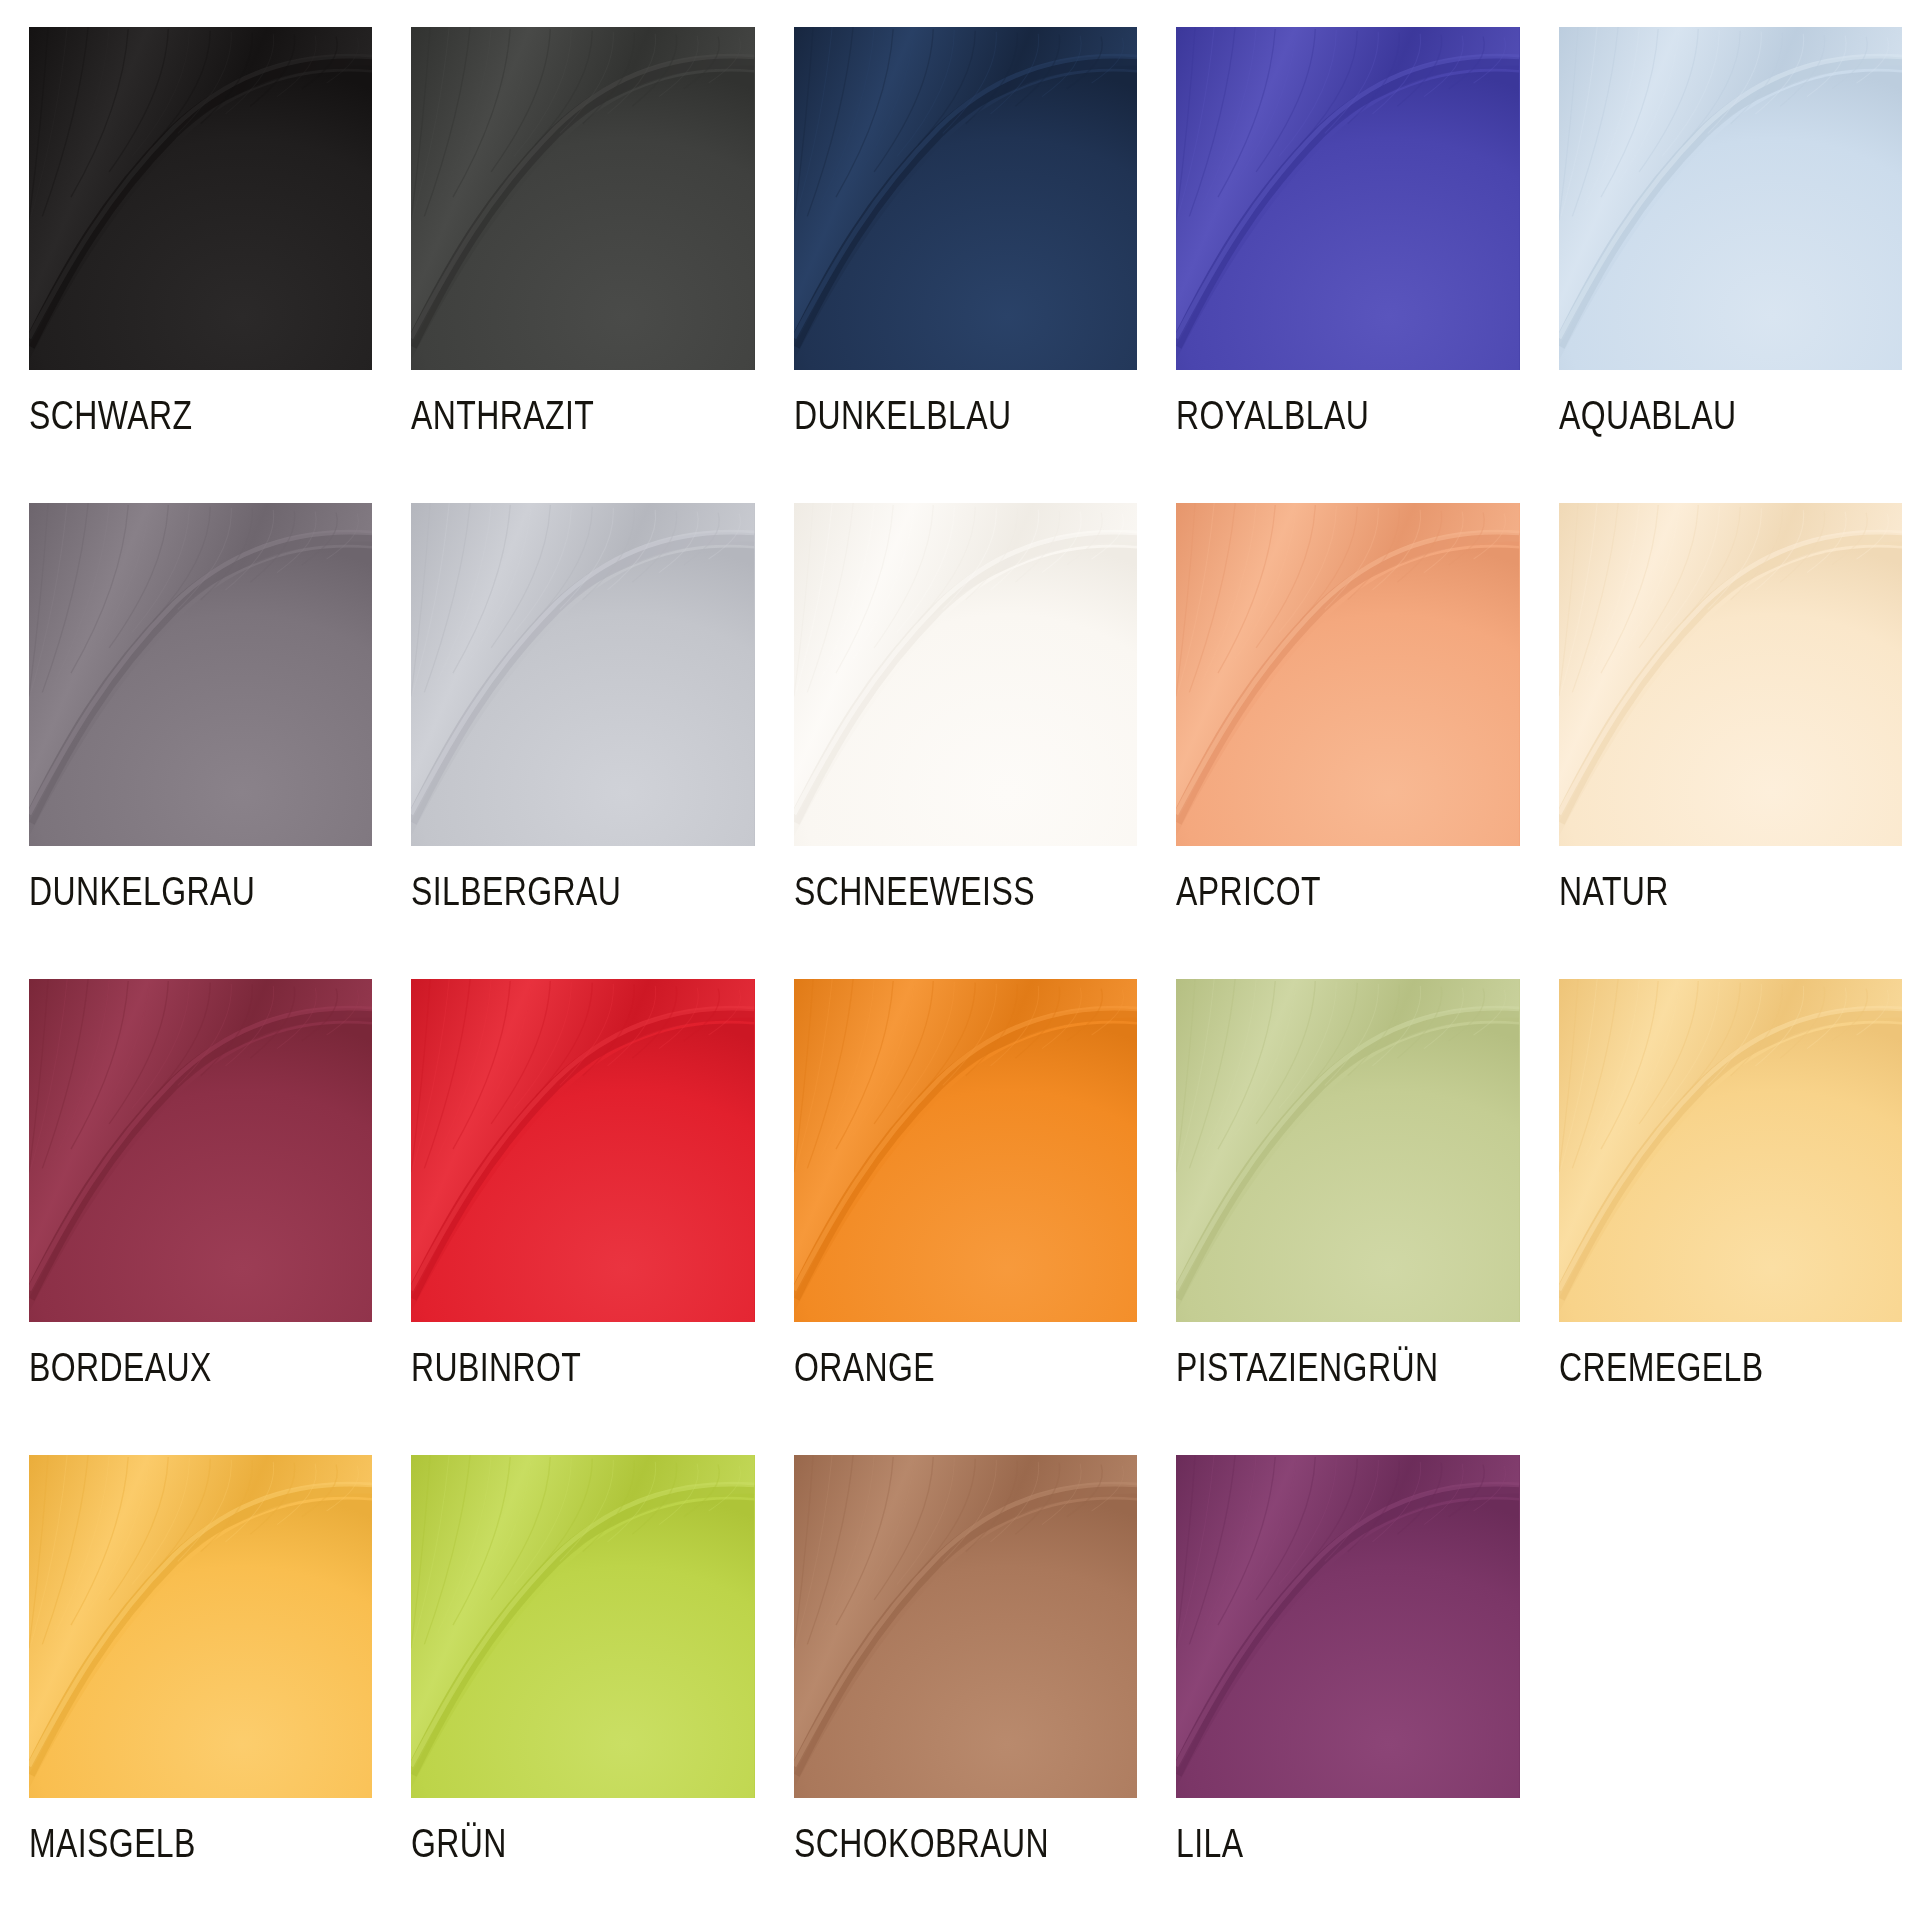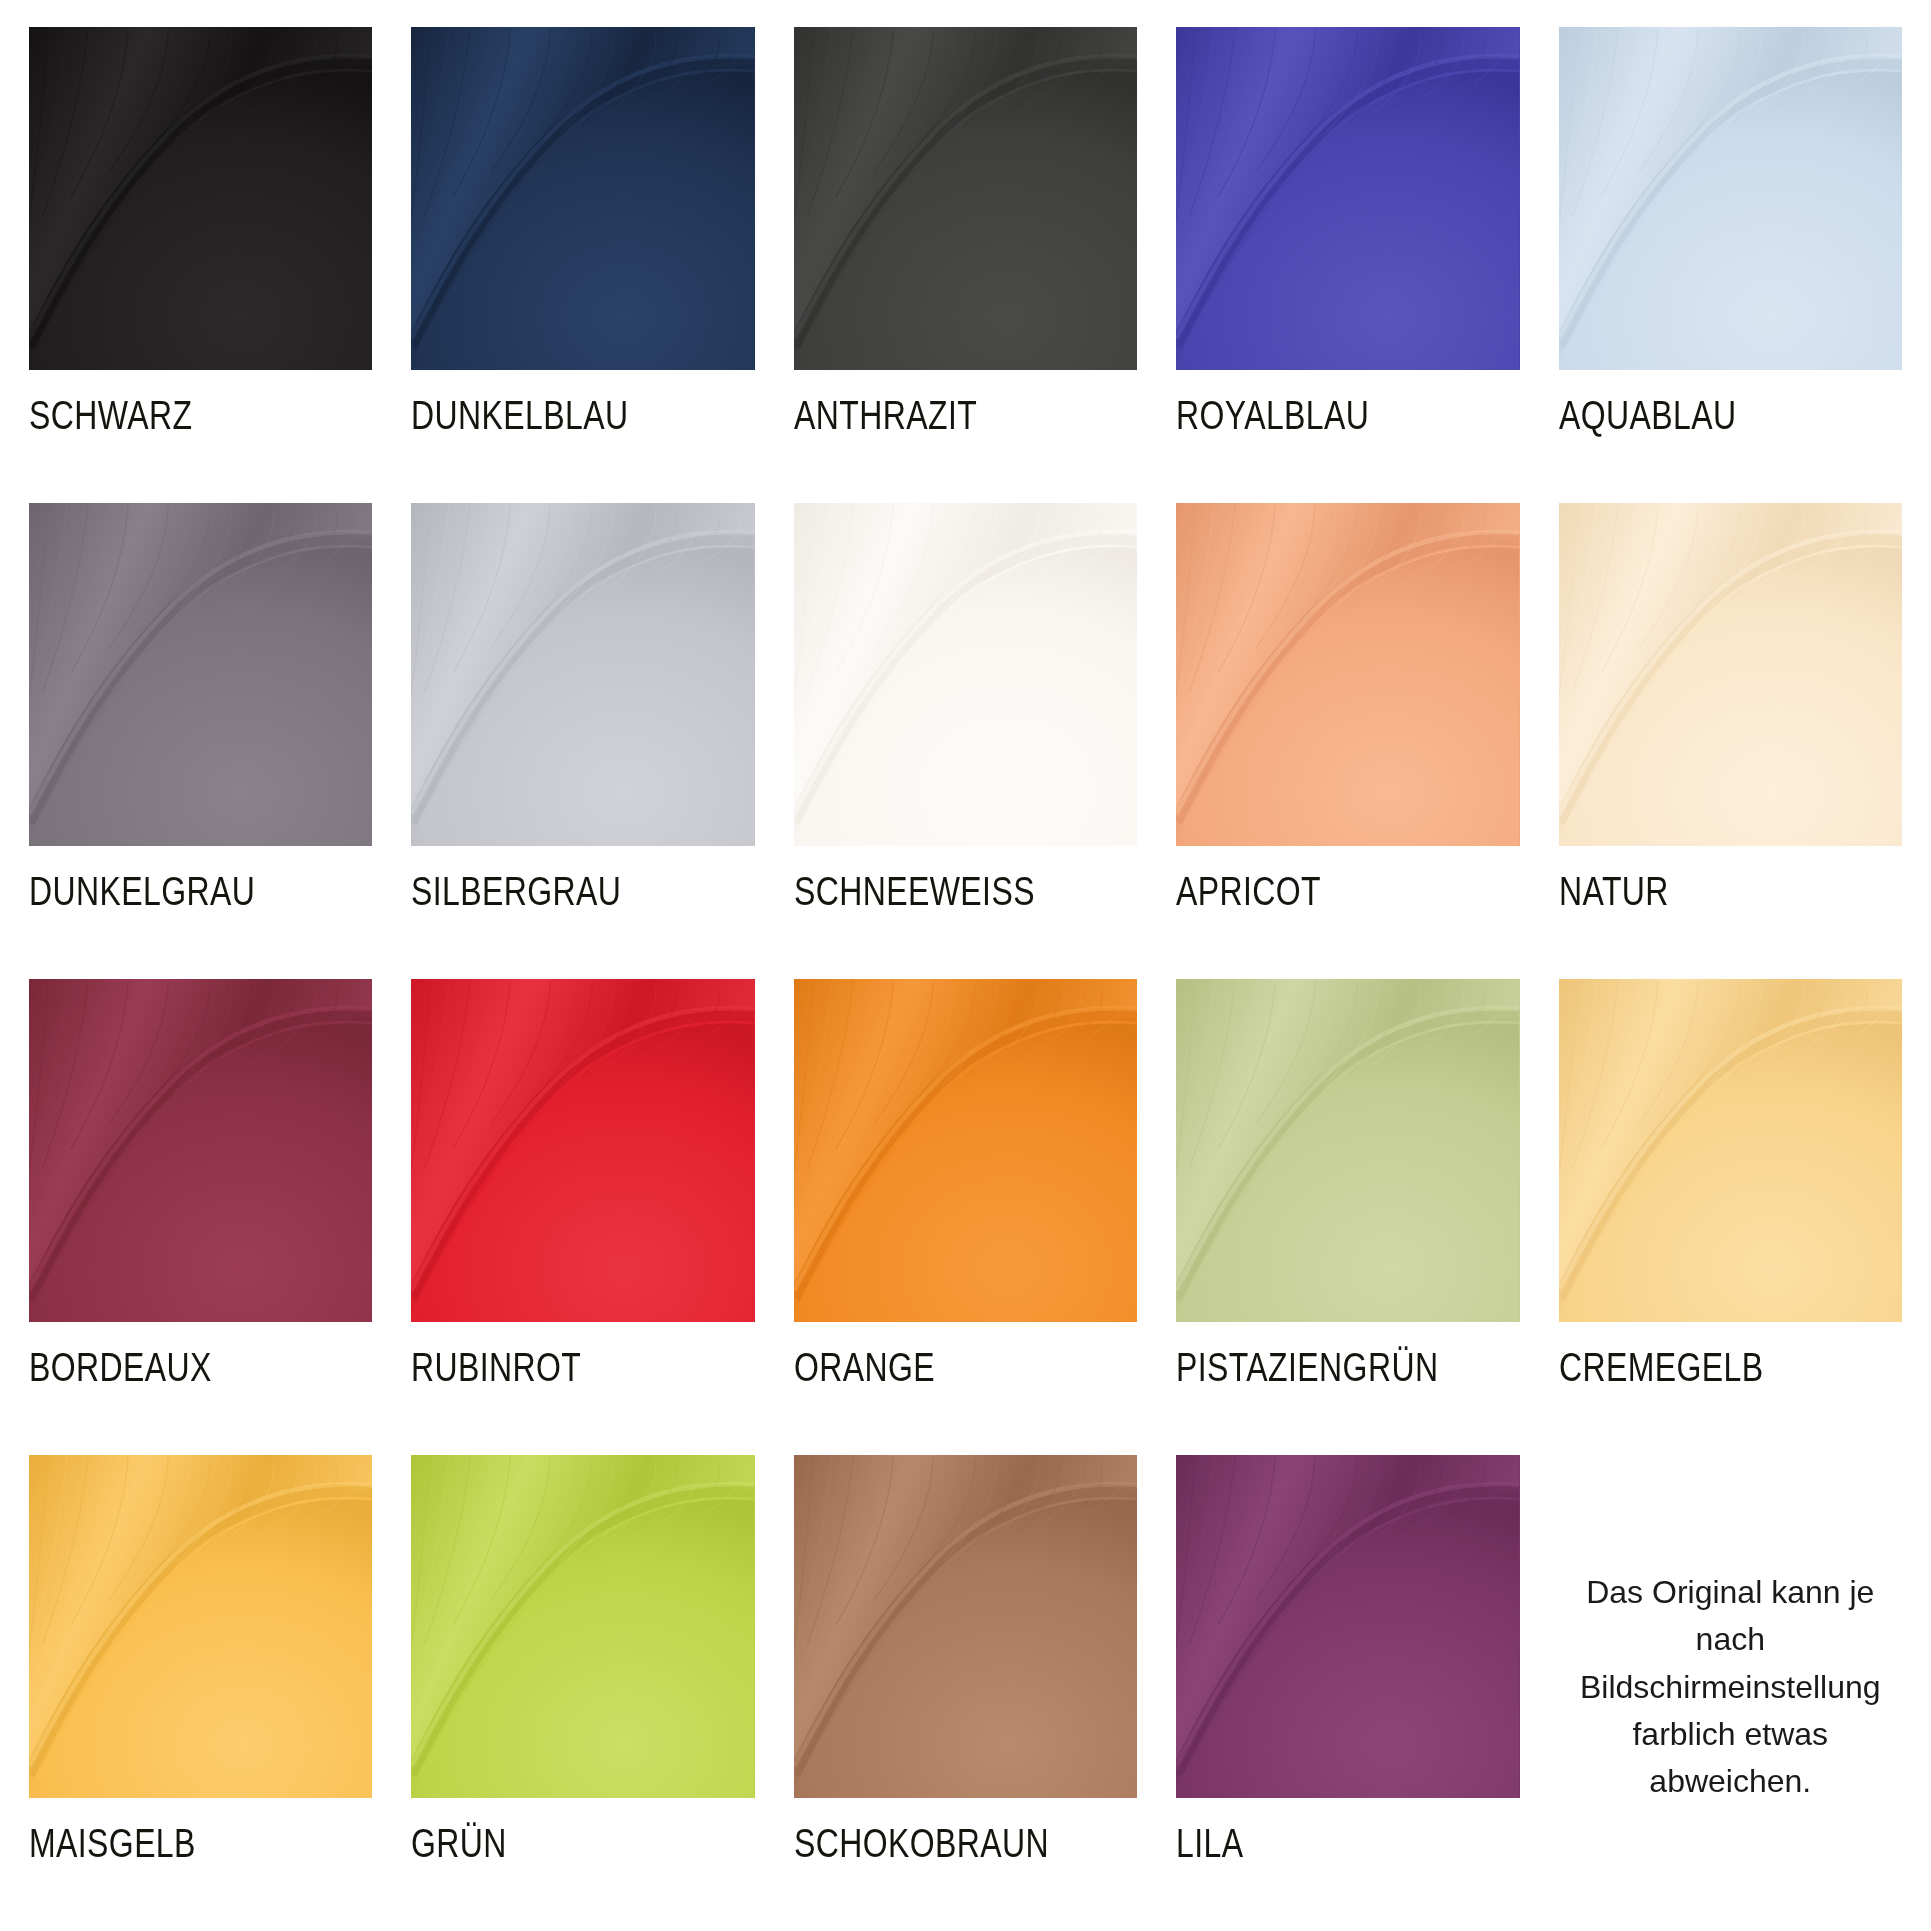--- a/index.html
+++ b/index.html
@@ -136,20 +136,79 @@
         <path d="M256,7 C260,36 238,64 206,90" fill="none"></path>
         <path d="M300,9 C306,32 288,52 260,72" fill="none"></path>
         <path d="M344,11 C350,28 336,42 312,58" fill="none"></path>
       </g>
     </g>
   </svg>
       </div>
       <div class="swatch-label">SCHWARZ</div>
     </div>
     <div class="swatch-cell">
+      <div class="swatch-image" style="--c: #3f403e;">
+  <svg viewBox="0 0 360 355" preserveAspectRatio="none">
+    <defs>
+      <linearGradient id="g1" x1="0" y1="0" x2="0.75" y2="1">
+        <stop offset="0%" stop-color="#313230"></stop>
+        <stop offset="45%" stop-color="#3f403e"></stop>
+        <stop offset="100%" stop-color="#313230"></stop>
+      </linearGradient>
+      <linearGradient id="h1" x1="0" y1="0" x2="1" y2="0.4">
+        <stop offset="0%" stop-color="#313230"></stop>
+        <stop offset="30%" stop-color="#4a4b49"></stop>
+        <stop offset="60%" stop-color="#313230"></stop>
+        <stop offset="100%" stop-color="#4a4b49"></stop>
+      </linearGradient>
+      <radialGradient id="k1" cx="0.62" cy="0.82" r="0.85">
+        <stop offset="0%" stop-color="#4a4b49"></stop>
+        <stop offset="70%" stop-color="#3f403e"></stop>
+        <stop offset="100%" stop-color="#313230"></stop>
+      </radialGradient>
+      <clipPath id="c1">
+              <rect x="0" y="0" width="360" height="355"></rect>
+            </clipPath>
+    </defs>
+    <g clip-path="url(#c1)">
+      <rect width="360" height="355" fill="url(#g1)"></rect>
+
+      <path d="M0,0 H360 V40 C250,38 140,95 70,200 C40,250 18,300 0,330 Z" fill="url(#h1)" opacity="0.92"></path>
+
+      <path d="M0,330 C40,250 80,180 150,110 C215,48 290,32 360,38" fill="none" stroke="#313230" stroke-width="13" opacity="0.75"></path>
+      <path d="M0,322 C42,244 82,174 152,104 C217,42 292,26 360,31" fill="none" stroke="#4a4b49" stroke-width="5" opacity="0.55"></path>
+
+      <path d="M0,345 C45,262 88,188 158,118 C222,56 292,42 360,47 V355 H0 Z" fill="url(#k1)"></path>
+
+      <g stroke="#313230" stroke-width="1.4" opacity="0.38">
+        <path d="M20,0 C16,60 8,140 0,200" fill="none"></path>
+        <path d="M62,0 C56,62 38,130 14,196" fill="none"></path>
+        <path d="M104,2 C100,60 78,118 44,176" fill="none"></path>
+        <path d="M146,2 C144,52 120,100 84,150" fill="none"></path>
+        <path d="M190,4 C190,44 166,84 130,122" fill="none"></path>
+        <path d="M234,6 C236,40 214,70 180,100" fill="none"></path>
+        <path d="M278,8 C282,34 262,58 232,82" fill="none"></path>
+        <path d="M322,10 C328,30 312,46 286,64" fill="none"></path>
+      </g>
+      <g stroke="#4a4b49" stroke-width="1.1" opacity="0.30">
+        <path d="M40,0 C34,62 20,134 2,196" fill="none"></path>
+        <path d="M84,1 C80,60 58,122 28,184" fill="none"></path>
+        <path d="M126,2 C122,54 98,108 62,162" fill="none"></path>
+        <path d="M168,3 C168,48 144,92 108,134" fill="none"></path>
+        <path d="M212,5 C214,42 190,76 156,110" fill="none"></path>
+        <path d="M256,7 C260,36 238,64 206,90" fill="none"></path>
+        <path d="M300,9 C306,32 288,52 260,72" fill="none"></path>
+        <path d="M344,11 C350,28 336,42 312,58" fill="none"></path>
+      </g>
+    </g>
+  </svg>
+      </div>
+      <div class="swatch-label">ANTHRAZIT</div>
+    </div>
+    <div class="swatch-cell">
       <div class="swatch-image" style="--c: #203353;">
   <svg viewBox="0 0 360 355" preserveAspectRatio="none">
     <defs>
       <linearGradient id="g2" x1="0" y1="0" x2="0.75" y2="1">
         <stop offset="0%" stop-color="#17263f"></stop>
         <stop offset="45%" stop-color="#203353"></stop>
         <stop offset="100%" stop-color="#17263f"></stop>
       </linearGradient>
       <linearGradient id="h2" x1="0" y1="0" x2="1" y2="0.4">
         <stop offset="0%" stop-color="#17263f"></stop>
@@ -195,79 +254,20 @@
         <path d="M256,7 C260,36 238,64 206,90" fill="none"></path>
         <path d="M300,9 C306,32 288,52 260,72" fill="none"></path>
         <path d="M344,11 C350,28 336,42 312,58" fill="none"></path>
       </g>
     </g>
   </svg>
       </div>
       <div class="swatch-label">DUNKELBLAU</div>
     </div>
     <div class="swatch-cell">
-      <div class="swatch-image" style="--c: #3f403e;">
-  <svg viewBox="0 0 360 355" preserveAspectRatio="none">
-    <defs>
-      <linearGradient id="g1" x1="0" y1="0" x2="0.75" y2="1">
-        <stop offset="0%" stop-color="#313230"></stop>
-        <stop offset="45%" stop-color="#3f403e"></stop>
-        <stop offset="100%" stop-color="#313230"></stop>
-      </linearGradient>
-      <linearGradient id="h1" x1="0" y1="0" x2="1" y2="0.4">
-        <stop offset="0%" stop-color="#313230"></stop>
-        <stop offset="30%" stop-color="#4a4b49"></stop>
-        <stop offset="60%" stop-color="#313230"></stop>
-        <stop offset="100%" stop-color="#4a4b49"></stop>
-      </linearGradient>
-      <radialGradient id="k1" cx="0.62" cy="0.82" r="0.85">
-        <stop offset="0%" stop-color="#4a4b49"></stop>
-        <stop offset="70%" stop-color="#3f403e"></stop>
-        <stop offset="100%" stop-color="#313230"></stop>
-      </radialGradient>
-      <clipPath id="c1">
-              <rect x="0" y="0" width="360" height="355"></rect>
-            </clipPath>
-    </defs>
-    <g clip-path="url(#c1)">
-      <rect width="360" height="355" fill="url(#g1)"></rect>
-
-      <path d="M0,0 H360 V40 C250,38 140,95 70,200 C40,250 18,300 0,330 Z" fill="url(#h1)" opacity="0.92"></path>
-
-      <path d="M0,330 C40,250 80,180 150,110 C215,48 290,32 360,38" fill="none" stroke="#313230" stroke-width="13" opacity="0.75"></path>
-      <path d="M0,322 C42,244 82,174 152,104 C217,42 292,26 360,31" fill="none" stroke="#4a4b49" stroke-width="5" opacity="0.55"></path>
-
-      <path d="M0,345 C45,262 88,188 158,118 C222,56 292,42 360,47 V355 H0 Z" fill="url(#k1)"></path>
-
-      <g stroke="#313230" stroke-width="1.4" opacity="0.38">
-        <path d="M20,0 C16,60 8,140 0,200" fill="none"></path>
-        <path d="M62,0 C56,62 38,130 14,196" fill="none"></path>
-        <path d="M104,2 C100,60 78,118 44,176" fill="none"></path>
-        <path d="M146,2 C144,52 120,100 84,150" fill="none"></path>
-        <path d="M190,4 C190,44 166,84 130,122" fill="none"></path>
-        <path d="M234,6 C236,40 214,70 180,100" fill="none"></path>
-        <path d="M278,8 C282,34 262,58 232,82" fill="none"></path>
-        <path d="M322,10 C328,30 312,46 286,64" fill="none"></path>
-      </g>
-      <g stroke="#4a4b49" stroke-width="1.1" opacity="0.30">
-        <path d="M40,0 C34,62 20,134 2,196" fill="none"></path>
-        <path d="M84,1 C80,60 58,122 28,184" fill="none"></path>
-        <path d="M126,2 C122,54 98,108 62,162" fill="none"></path>
-        <path d="M168,3 C168,48 144,92 108,134" fill="none"></path>
-        <path d="M212,5 C214,42 190,76 156,110" fill="none"></path>
-        <path d="M256,7 C260,36 238,64 206,90" fill="none"></path>
-        <path d="M300,9 C306,32 288,52 260,72" fill="none"></path>
-        <path d="M344,11 C350,28 336,42 312,58" fill="none"></path>
-      </g>
-    </g>
-  </svg>
-      </div>
-      <div class="swatch-label">ANTHRAZIT</div>
-    </div>
-    <div class="swatch-cell">
       <div class="swatch-image" style="--c: #4a45ae;">
   <svg viewBox="0 0 360 355" preserveAspectRatio="none">
     <defs>
       <linearGradient id="g3" x1="0" y1="0" x2="0.75" y2="1">
         <stop offset="0%" stop-color="#3b379a"></stop>
         <stop offset="45%" stop-color="#4a45ae"></stop>
         <stop offset="100%" stop-color="#3b379a"></stop>
       </linearGradient>
       <linearGradient id="h3" x1="0" y1="0" x2="1" y2="0.4">
         <stop offset="0%" stop-color="#3b379a"></stop>
@@ -1197,17 +1197,14 @@
         <path d="M212,5 C214,42 190,76 156,110" fill="none"></path>
         <path d="M256,7 C260,36 238,64 206,90" fill="none"></path>
         <path d="M300,9 C306,32 288,52 260,72" fill="none"></path>
         <path d="M344,11 C350,28 336,42 312,58" fill="none"></path>
       </g>
     </g>
   </svg>
       </div>
       <div class="swatch-label">LILA</div>
     </div>
-    <div class="disclaimer">
-      <p>Das Original kann je nach Bildschirmeinstellung farblich etwas abweichen.</p>
-    </div>
   </div>
 
 
 </body></html>

